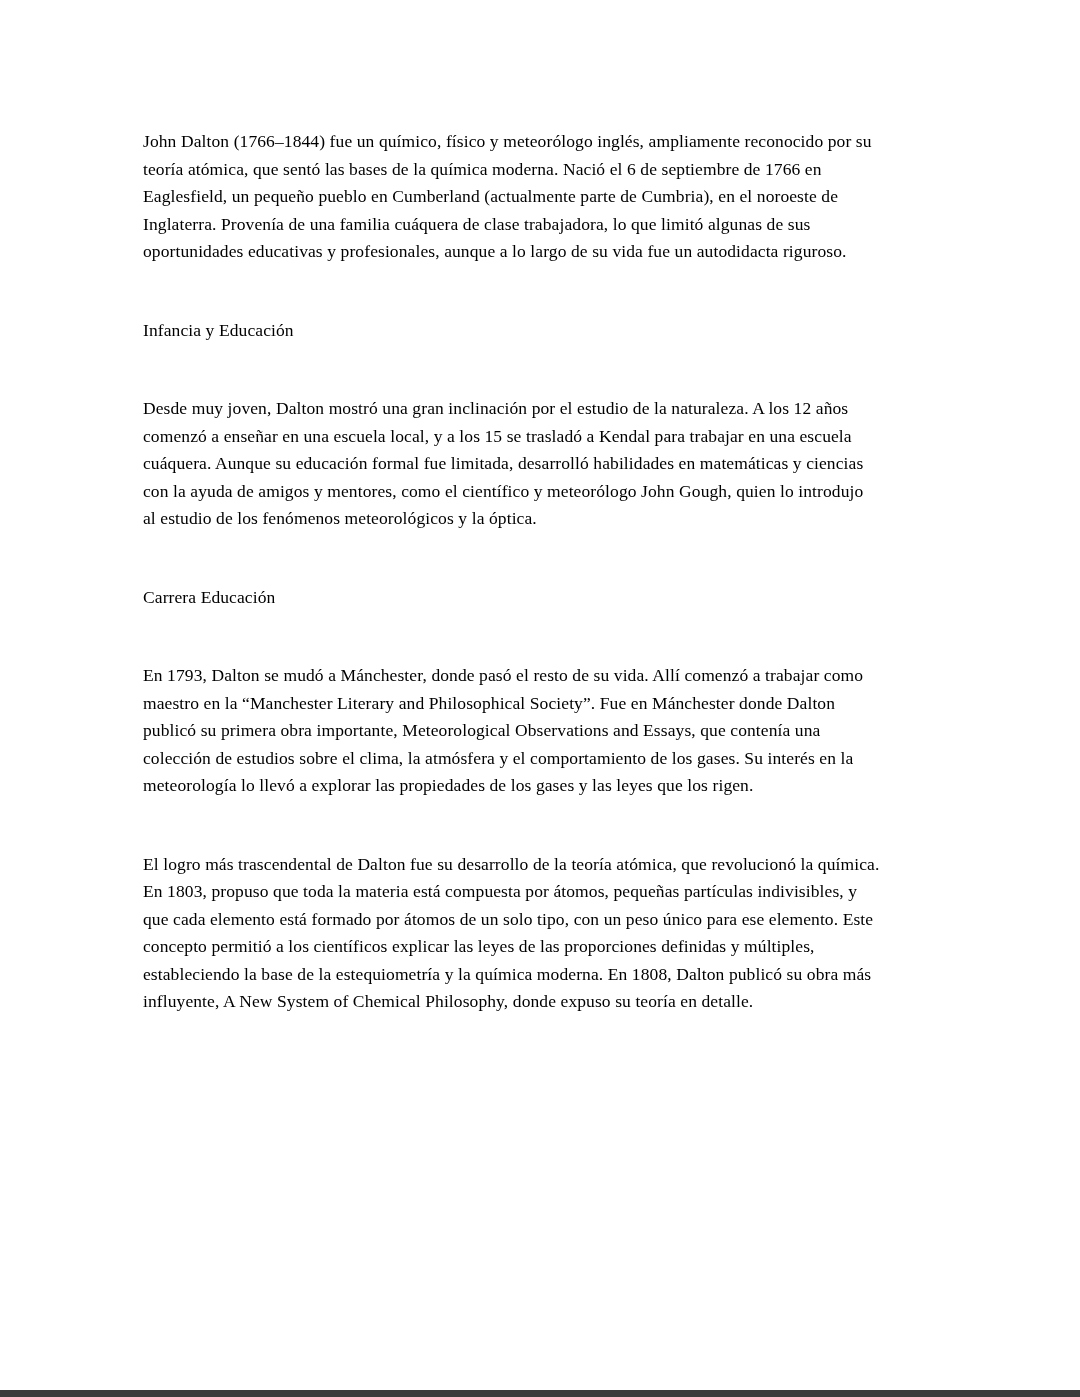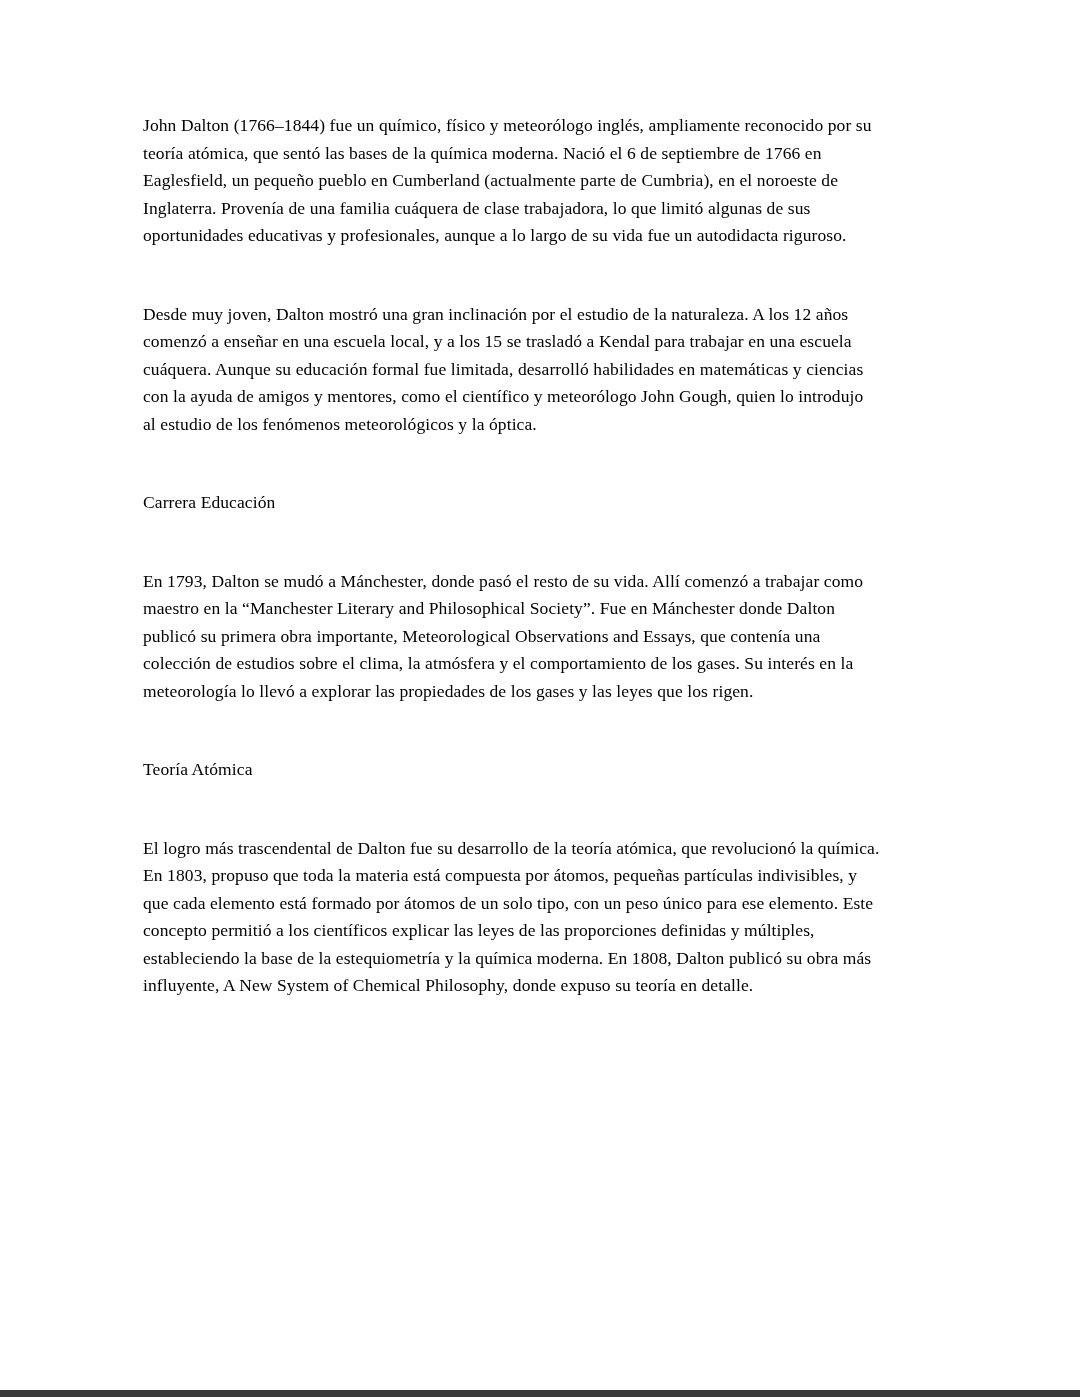--- a/index.html
+++ b/index.html
@@ -11,21 +11,21 @@
     position: relative;
     width: 1080px;
     height: 1397px;
     background: #ffffff;
     overflow: hidden;
     font-family: "Liberation Serif", "DejaVu Serif", serif;
     color: #000000;
   }
   .doc-content {
     position: absolute;
-    top: 112px;
+    top: 128px;
     left: 143px;
     width: 737px;
   }
   .doc-paragraph {
     font-size: 17.5px;
     line-height: 27.5px;
     margin: 0 0 51px 0;
     text-align: left;
     letter-spacing: 0.1px;
   }
@@ -46,27 +46,27 @@
   }
 </style>
 </head>
 <body>
 
 <div class="page">
   <div class="doc-content">
 
     <p class="doc-paragraph">John Dalton (1766–1844) fue un químico, físico y meteorólogo inglés, ampliamente reconocido por su teoría atómica, que sentó las bases de la química moderna. Nació el 6 de septiembre de 1766 en Eaglesfield, un pequeño pueblo en Cumberland (actualmente parte de Cumbria), en el noroeste de Inglaterra. Provenía de una familia cuáquera de clase trabajadora, lo que limitó algunas de sus oportunidades educativas y profesionales, aunque a lo largo de su vida fue un autodidacta riguroso.</p>
 
+    <p class="doc-heading">Infancia y Educación</p>
 
     <p class="doc-paragraph">Desde muy joven, Dalton mostró una gran inclinación por el estudio de la naturaleza. A los 12 años comenzó a enseñar en una escuela local, y a los 15 se trasladó a Kendal para trabajar en una escuela cuáquera. Aunque su educación formal fue limitada, desarrolló habilidades en matemáticas y ciencias con la ayuda de amigos y mentores, como el científico y meteorólogo John Gough, quien lo introdujo al estudio de los fenómenos meteorológicos y la óptica.</p>
 
     <p class="doc-heading">Carrera Educación</p>
 
     <p class="doc-paragraph">En 1793, Dalton se mudó a Mánchester, donde pasó el resto de su vida. Allí comenzó a trabajar como maestro en la “Manchester Literary and Philosophical Society”. Fue en Mánchester donde Dalton publicó su primera obra importante, Meteorological Observations and Essays, que contenía una colección de estudios sobre el clima, la atmósfera y el comportamiento de los gases. Su interés en la meteorología lo llevó a explorar las propiedades de los gases y las leyes que los rigen.</p>
 
-    <p class="doc-heading">Teoría Atómica</p>
 
     <p class="doc-paragraph">El logro más trascendental de Dalton fue su desarrollo de la teoría atómica, que revolucionó la química. En 1803, propuso que toda la materia está compuesta por átomos, pequeñas partículas indivisibles, y que cada elemento está formado por átomos de un solo tipo, con un peso único para ese elemento. Este concepto permitió a los científicos explicar las leyes de las proporciones definidas y múltiples, estableciendo la base de la estequiometría y la química moderna. En 1808, Dalton publicó su obra más influyente, A New System of Chemical Philosophy, donde expuso su teoría en detalle.</p>
 
   </div>
 
   <div class="bottom-bar"></div>
 </div>
 
 </body></html>

